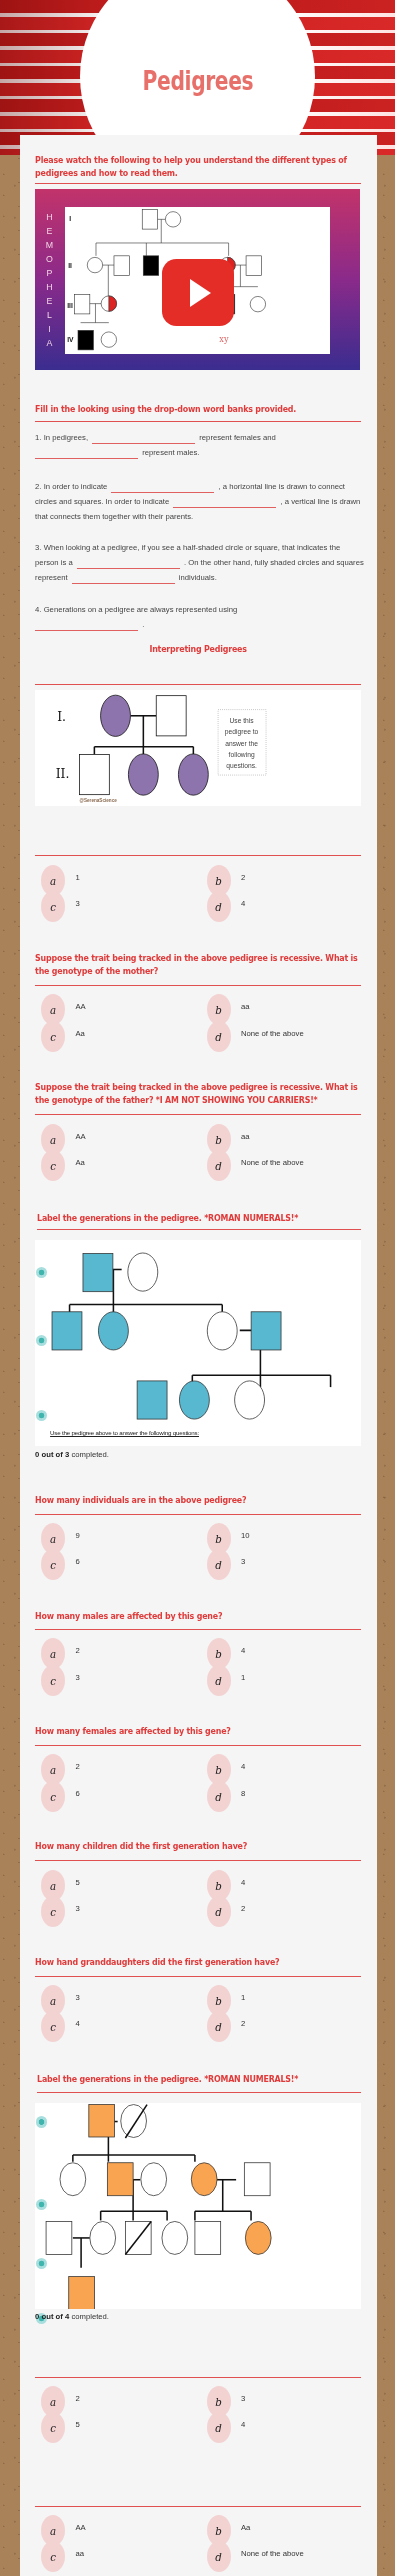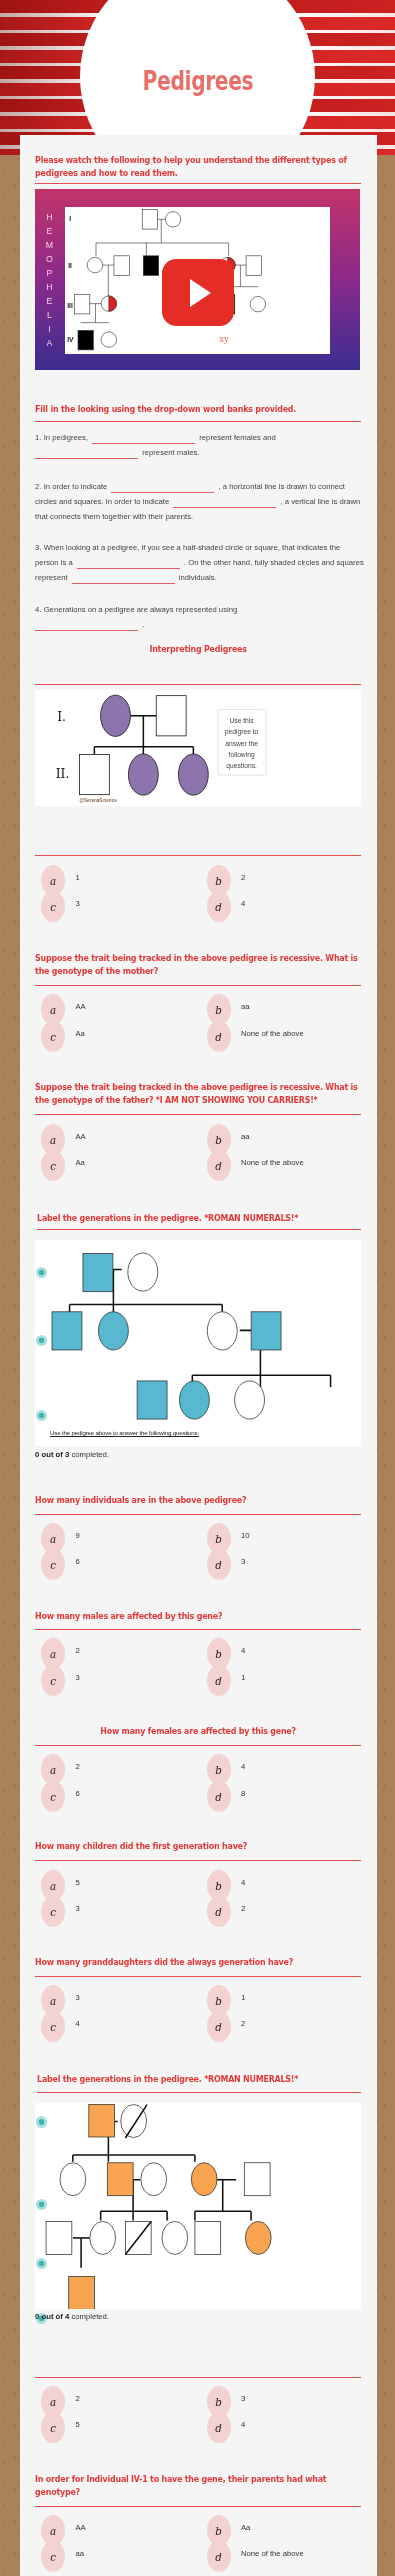--- a/index.html
+++ b/index.html
@@ -313,21 +313,21 @@
     </div>
   <div class="option" style="left:21.6px; top:1530px;">
       <div class="opt-letter">c</div>
       <div class="opt-text">3</div>
     </div>
   <div class="option" style="left:187px; top:1530px;">
       <div class="opt-letter">d</div>
       <div class="opt-text">1</div>
     </div>
 
-  <h2 class="heading" style="top:1590px;text-align:center;">How many females are affected by this gene?</h2>
+  <h2 class="heading" style="top:1590px;">How many females are affected by this gene?</h2>
   <div class="divider" style="top:1610px;"></div>
   <div class="option" style="left:21.6px; top:1619px;">
       <div class="opt-letter">a</div>
       <div class="opt-text">2</div>
     </div>
   <div class="option" style="left:187px; top:1619px;">
       <div class="opt-letter">b</div>
       <div class="opt-text">4</div>
     </div>
   <div class="option" style="left:21.6px; top:1646px;">
@@ -351,21 +351,21 @@
     </div>
   <div class="option" style="left:21.6px; top:1761px;">
       <div class="opt-letter">c</div>
       <div class="opt-text">3</div>
     </div>
   <div class="option" style="left:187px; top:1761px;">
       <div class="opt-letter">d</div>
       <div class="opt-text">2</div>
     </div>
 
-  <h2 class="heading" style="top:1821px;">How many granddaughters did the always generation have?</h2>
+  <h2 class="heading" style="top:1821px;">How hand granddaughters did the first generation have?</h2>
   <div class="divider" style="top:1841px;"></div>
   <div class="option" style="left:21.6px; top:1850px;">
       <div class="opt-letter">a</div>
       <div class="opt-text">3</div>
     </div>
   <div class="option" style="left:187px; top:1850px;">
       <div class="opt-letter">b</div>
       <div class="opt-text">1</div>
     </div>
   <div class="option" style="left:21.6px; top:1876px;">
@@ -439,21 +439,20 @@
     </div>
   <div class="option" style="left:21.6px; top:2277px;">
       <div class="opt-letter">c</div>
       <div class="opt-text">5</div>
     </div>
   <div class="option" style="left:187px; top:2277px;">
       <div class="opt-letter">d</div>
       <div class="opt-text">4</div>
     </div>
 
-  <h2 class="heading" style="top:2338px;">In order for Individual IV-1 to have the gene, their parents had what genotype?</h2>
   <div class="divider" style="top:2371px;"></div>
   <div class="option" style="left:21.6px; top:2380px;">
       <div class="opt-letter">a</div>
       <div class="opt-text">AA</div>
     </div>
   <div class="option" style="left:187px; top:2380px;">
       <div class="opt-letter">b</div>
       <div class="opt-text">Aa</div>
     </div>
   <div class="option" style="left:21.6px; top:2406px;">

